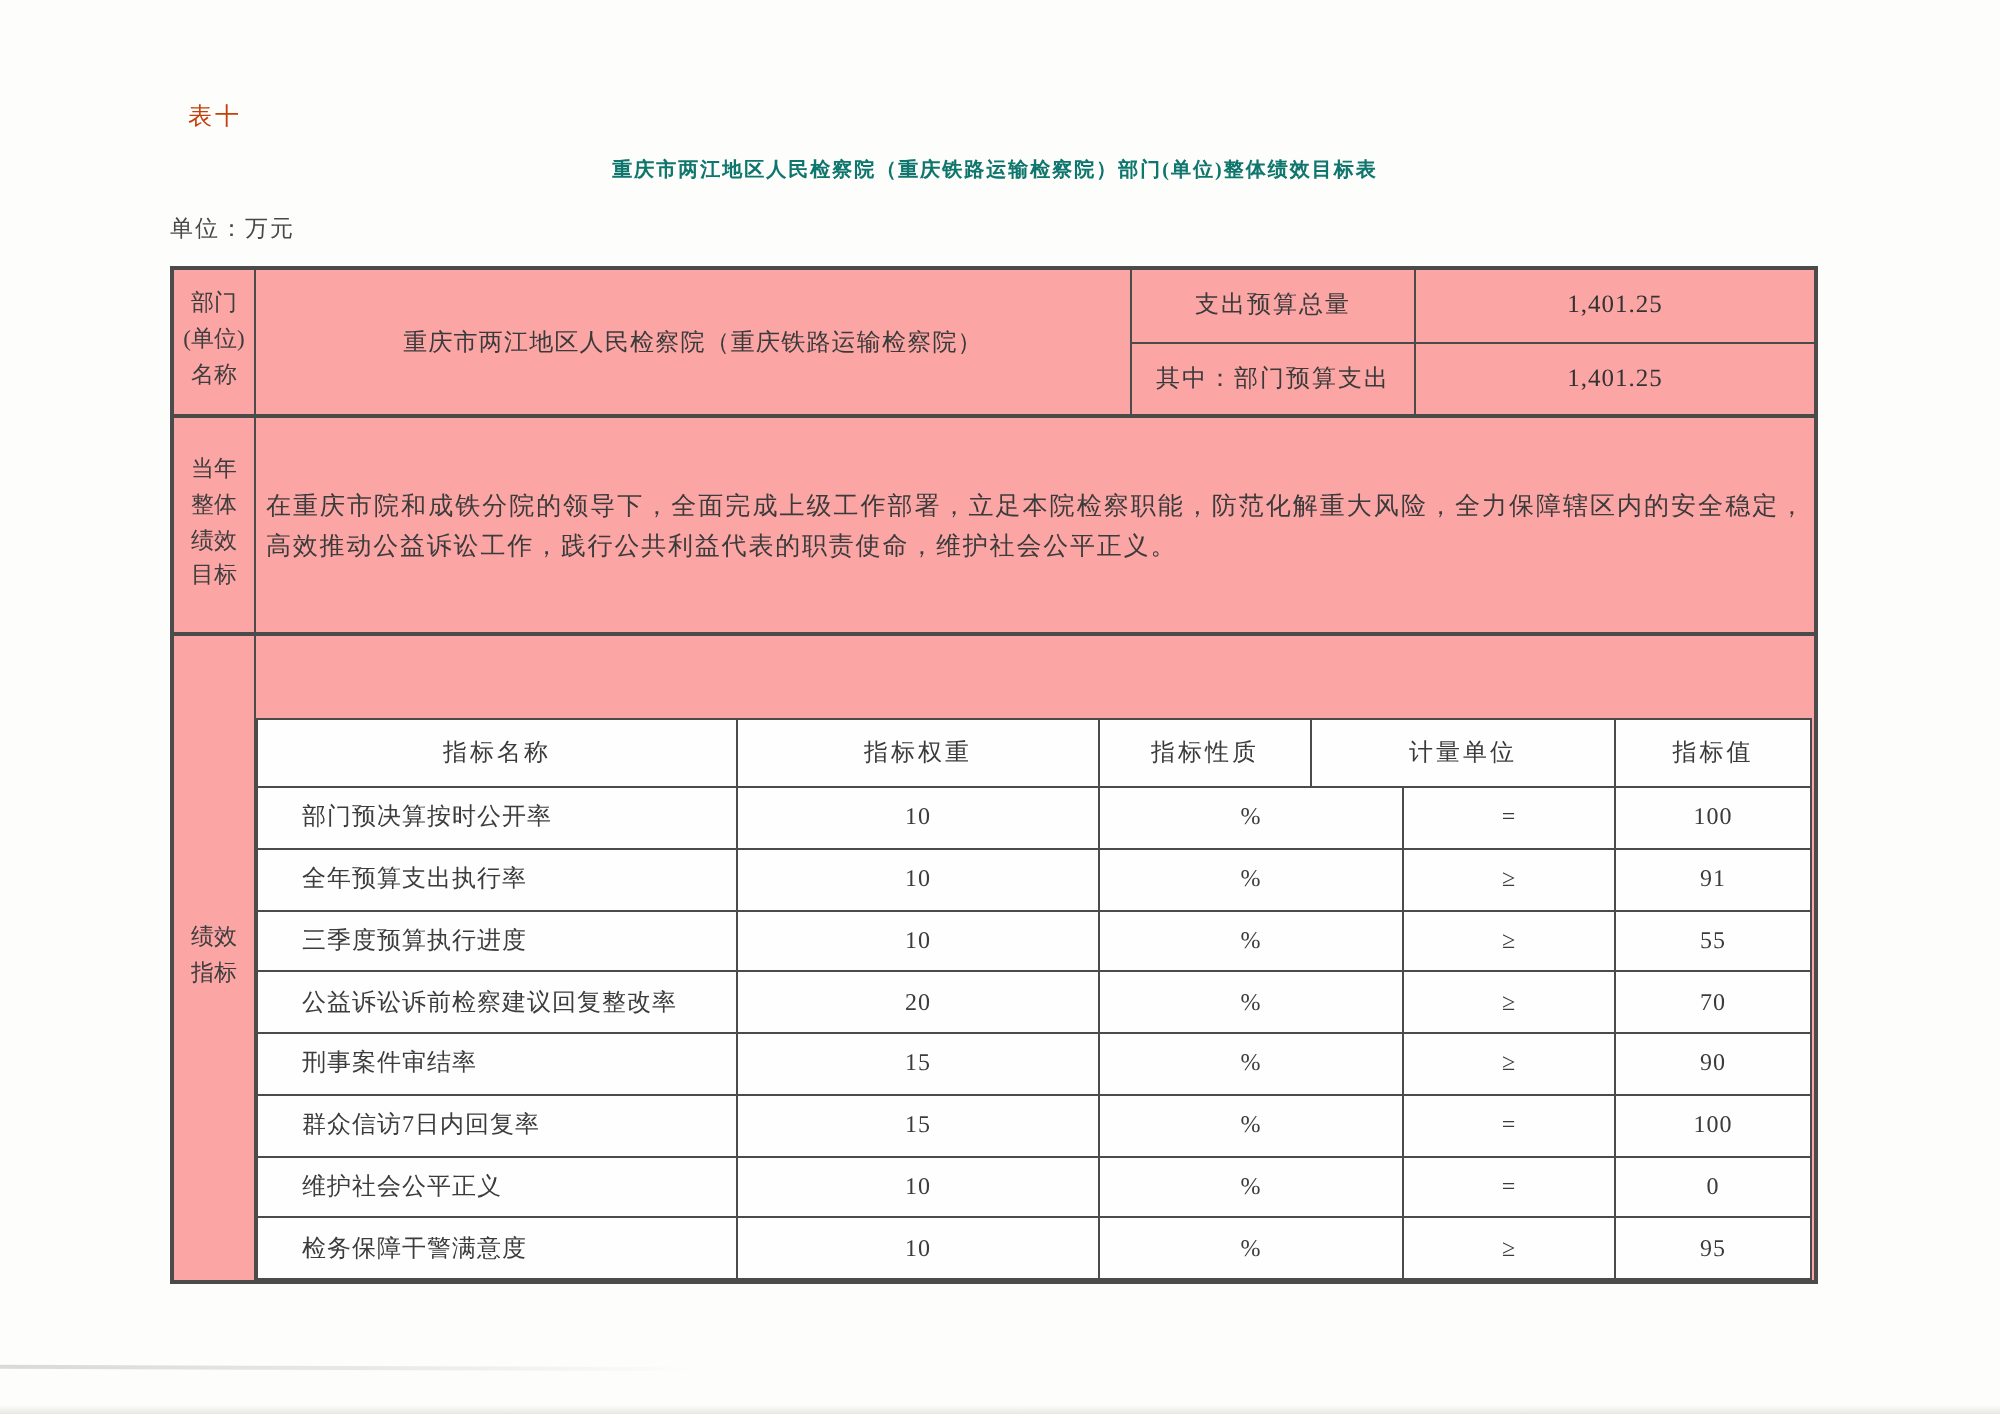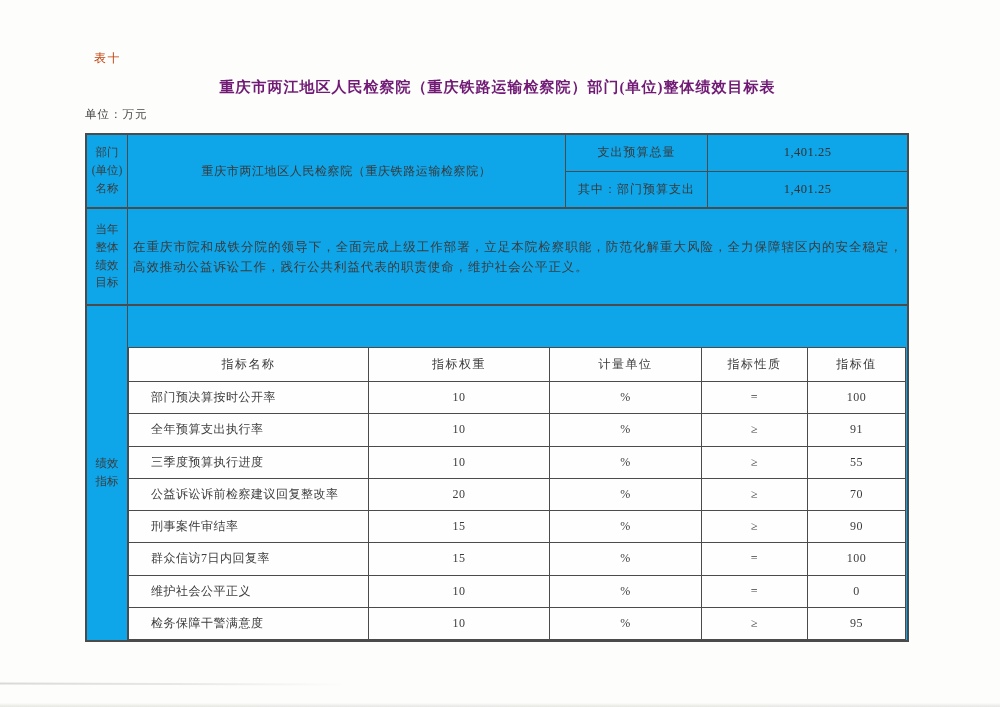--- a/index.html
+++ b/index.html
@@ -14,37 +14,37 @@
     width: 1000px; height: 707px;
     background: #fdfdfb;
     overflow: hidden;
   }
   .tag {
     position: absolute; left: 94px; top: 50px;
     font-size: 12px; color: #c2410c; letter-spacing: 1.5px; text-align: center;
   }
   .title {
     position: absolute; left: 85px; top: 78px; width: 825px;
-    text-align: center; font-size: 15px; font-weight: bold;
-    color: #701a75; letter-spacing: 1px;
+    text-align: center; font-size: 10px; font-weight: bold;
+    color: #0f766e; letter-spacing: 1px;
   }
   .unit-note {
     position: absolute; left: 85px; top: 107px; width: 823px;
     font-size: 11.5px; color: #474747; letter-spacing: 1px;
   }
   .outer-table {
     position: absolute; left: 85px; top: 133px;
     width: 824px; height: 509px;
     border: 2px solid #4b4b4b;
-    background: #0ea5e9;
+    background: #fca5a5;
     display: flex; flex-direction: column;
   }
   .section { display: flex; width: 100%; }
   .sec1 { height: 74px; border-bottom: 2px solid #4b4b4b; }
-  .sec2 { height: 97px; border-bottom: 2px solid #4b4b4b; }
+  .sec2 { height: 109px; border-bottom: 2px solid #4b4b4b; }
   .sec3 { flex: 1; }
   .side-label {
     width: 41px; flex: 0 0 41px;
     border-right: 1.5px solid #4b4b4b;
     display: flex; flex-direction: column;
     justify-content: center; align-items: center;
     font-size: 11.5px; line-height: 1.55; color: #3d3d3d;
     text-align: center;
   }
   .sec1-content { flex: 1; display: flex; }
@@ -157,22 +157,22 @@
       <div class="side-label">
         <span>绩效</span>
         <span>指标</span>
       </div>
       <div class="sec3-content">
         <div class="inner-table">
 
           <div class="itr header-row">
             <div class="cell c-name">指标名称</div>
             <div class="cell c-weight">指标权重</div>
+            <div class="cell c-nature">指标性质</div>
             <div class="cell c-unit">计量单位</div>
-            <div class="cell c-nature">指标性质</div>
             <div class="cell c-value">指标值</div>
           </div>
 
           <div class="itr">
             <div class="cell c-name">部门预决算按时公开率</div>
             <div class="cell c-weight">10</div>
             <div class="cell c-unit">%</div>
             <div class="cell c-nature nature-sym">=</div>
             <div class="cell c-value">100</div>
           </div>

